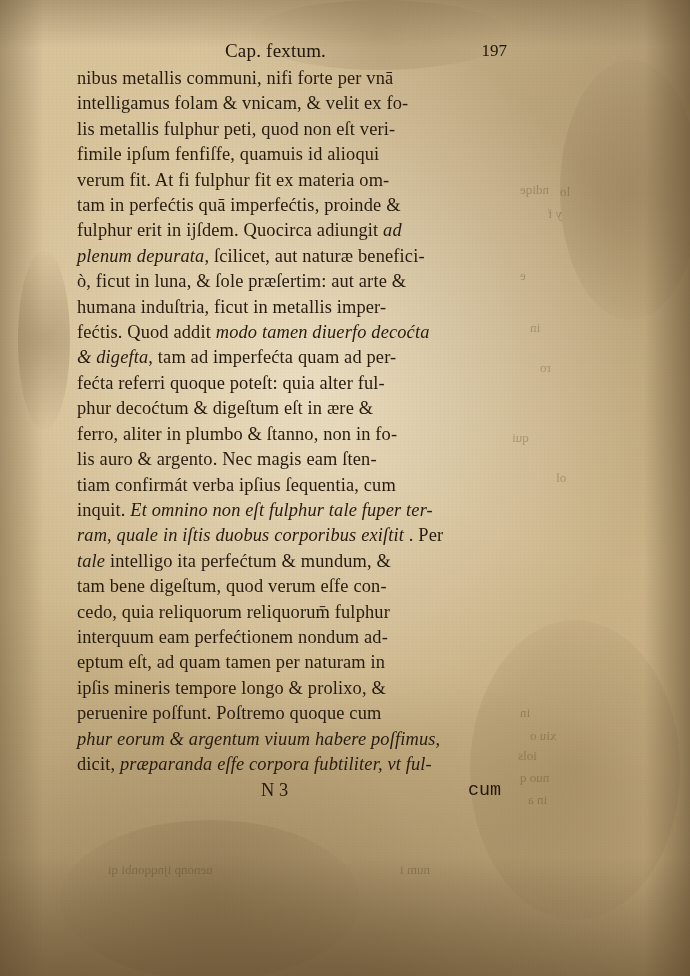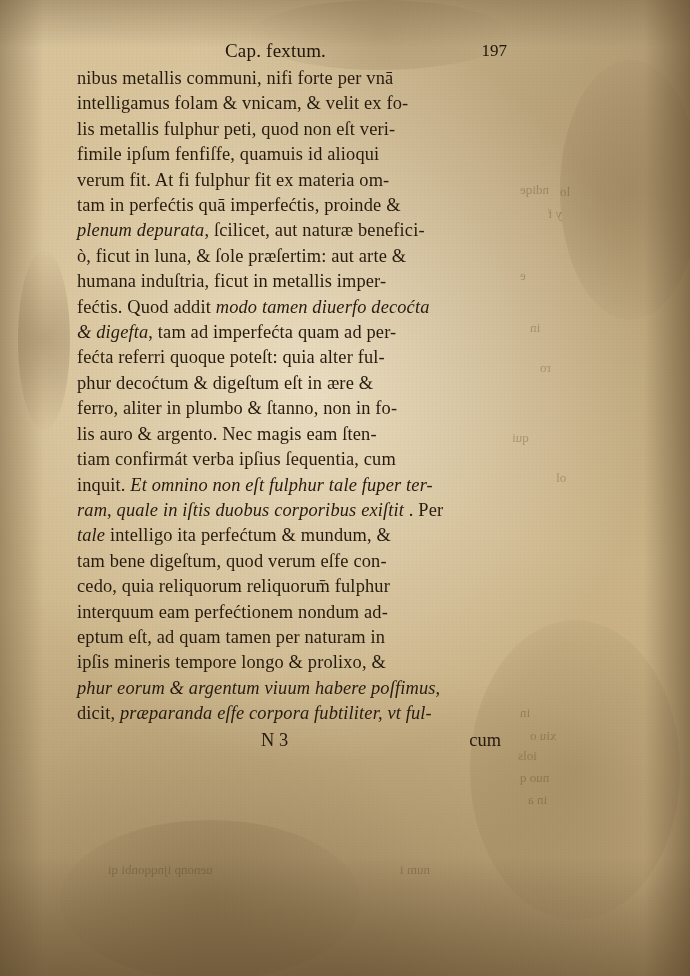--- a/index.html
+++ b/index.html
@@ -121,20 +121,21 @@
     position: absolute;
     left: 184px;
     top: 0;
     font-size: 18.4px;
   }
   #footline .catch {
     position: absolute;
     right: 6px;
     top: 0;
     font-size: 18.4px;
+    font-family: Liberation Mono, monospace;
   }
 
   
   .ghost {
     position: absolute;
     color: rgba(70,52,28,0.30);
     font-size: 13px;
     line-height: 16px;
     font-family: "Liberation Serif", serif;
     transform: scaleX(-1);
@@ -194,38 +195,40 @@
       <span class="folio">197</span>
     </div>
 
     <div id="body-lines">
         <div class="ln"><span>nibus metallis communi, nifi forte per vnā</span></div>
         <div class="ln"><span>intelligamus folam &amp; vnicam, &amp; velit ex fo-</span></div>
         <div class="ln"><span>lis metallis fulphur peti, quod non eſt veri-</span></div>
         <div class="ln"><span>fimile ipſum fenfiſfe, quamuis id alioqui</span></div>
         <div class="ln"><span>verum fit. At fi fulphur fit ex materia om-</span></div>
         <div class="ln"><span>tam in perfećtis quā imperfećtis, proinde &amp;</span></div>
+        <div class="ln"><span>fulphur erit in ijſdem. Quocirca adiungit </span><span class="ital">ad</span></div>
         <div class="ln"><span class="ital">plenum depurata</span><span>, ſcilicet, aut naturæ benefici-</span></div>
         <div class="ln"><span>ò, ficut in luna, &amp; ſole præſertim: aut arte &amp;</span></div>
         <div class="ln"><span>humana induſtria, ficut in metallis imper-</span></div>
         <div class="ln"><span>fećtis. Quod addit </span><span class="ital">modo tamen diuerfo decoćta</span></div>
         <div class="ln"><span class="ital">&amp; digefta</span><span>, tam ad imperfećta quam ad per-</span></div>
         <div class="ln"><span>fećta referri quoque poteſt: quia alter ful-</span></div>
         <div class="ln"><span>phur decoćtum &amp; digeſtum eſt in ære &amp;</span></div>
         <div class="ln"><span>ferro, aliter in plumbo &amp; ſtanno, non in fo-</span></div>
         <div class="ln"><span>lis auro &amp; argento.  Nec magis eam ſten-</span></div>
         <div class="ln"><span>tiam confirmát verba ipſius ſequentia, cum</span></div>
         <div class="ln"><span>inquit. </span><span class="ital">Et omnino non eſt fulphur tale fuper ter-</span></div>
         <div class="ln"><span class="ital">ram, quale in iſtis duobus corporibus exiſtit</span><span> . Per</span></div>
         <div class="ln"><span class="ital">tale</span><span> intelligo ita perfećtum &amp; mundum, &amp;</span></div>
         <div class="ln"><span>tam bene digeſtum, quod verum eſfe con-</span></div>
         <div class="ln"><span>cedo, quia reliquorum reliquorum̄ fulphur</span></div>
         <div class="ln"><span>interquum eam perfećtionem nondum ad-</span></div>
         <div class="ln"><span>eptum eſt, ad quam tamen per naturam in</span></div>
         <div class="ln"><span>ipſis mineris tempore longo &amp; prolixo, &amp;</span></div>
+        <div class="ln"><span>peruenire poſfunt. Poſtremo quoque cum</span></div>
         <div class="ln"><span class="ital">phur eorum &amp; argentum viuum habere poſfimus,</span></div>
         <div class="ln"><span>dicit, </span><span class="ital">præparanda eſfe corpora fubtiliter, vt ful-</span></div>
       </div>
 
     <div id="footline">
       <span class="sig">N 3</span>
       <span class="catch">cum</span>
     </div>
 
   </div>

